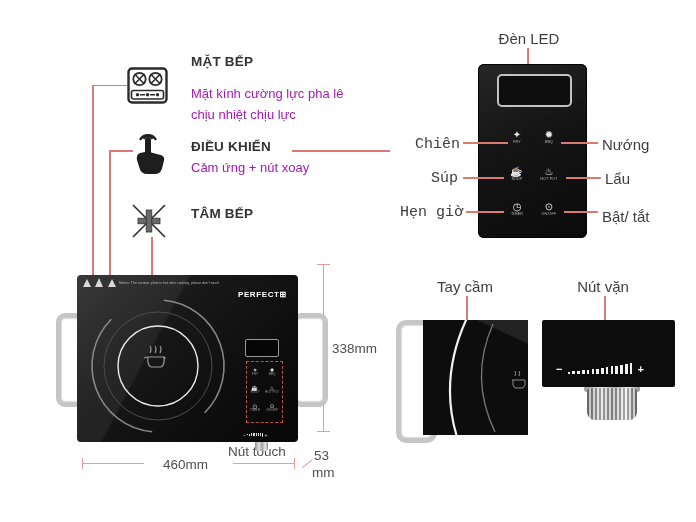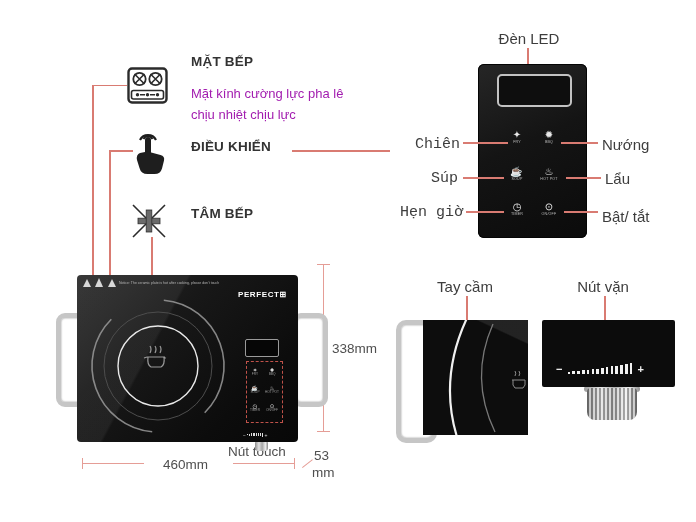--- a/index.html
+++ b/index.html
@@ -90,20 +90,21 @@
   <div class="feat-title" style="left:191px;top:54px">MẶT BẾP</div>
   <div class="feat-desc" style="left:191px;top:83px">Mặt kính cường lực pha lê chịu nhiệt chịu lực</div>
 
   <svg class="abs" style="left:131px;top:126px" width="34" height="50" viewBox="0 0 34 50">
     <path d="M9,14 A9,9 0 0 1 25,14" fill="none" stroke="#1e1e1e" stroke-width="2.2"></path>
     <path d="M12.5,13 A5,5 0 0 1 21.5,13" fill="none" stroke="#1e1e1e" stroke-width="2"></path>
     <rect x="14" y="11" width="6" height="22" rx="3" fill="#1e1e1e"></rect>
     <path d="M9,27 q-4,1.5 -3,7 l2.5,8 q1.5,6 8,6 l7,0 q6,0 7.5,-5.5 l2,-8 q1,-4.5 -3.5,-5.5 l-13,-3.5 z" fill="#1e1e1e"></path>
   </svg>
   <div class="feat-title" style="left:191px;top:139px">ĐIỀU KHIỂN</div>
+  <div class="feat-desc" style="left:191px;top:157px">Cảm ứng + nút xoay</div>
 
   <svg class="abs" style="left:128px;top:200px" width="42" height="42" viewBox="0 0 42 42">
     <path d="M5,5 L37,37 M37,5 L5,37" stroke="#2b2b2b" stroke-width="1.6"></path>
     <rect x="10" y="18.2" width="22" height="5.6" fill="#6a6a6a" stroke="#2f2f2f" stroke-width="0.8"></rect>
     <rect x="18.2" y="10" width="5.6" height="22" fill="#6a6a6a" stroke="#2f2f2f" stroke-width="0.8"></rect>
   </svg>
   <div class="feat-title" style="left:191px;top:206px">TÂM BẾP</div>
 
   <div class="hline" style="left:92px;top:84.5px;width:35px"></div>
   <div class="vline" style="left:92px;top:85px;height:225px"></div>

